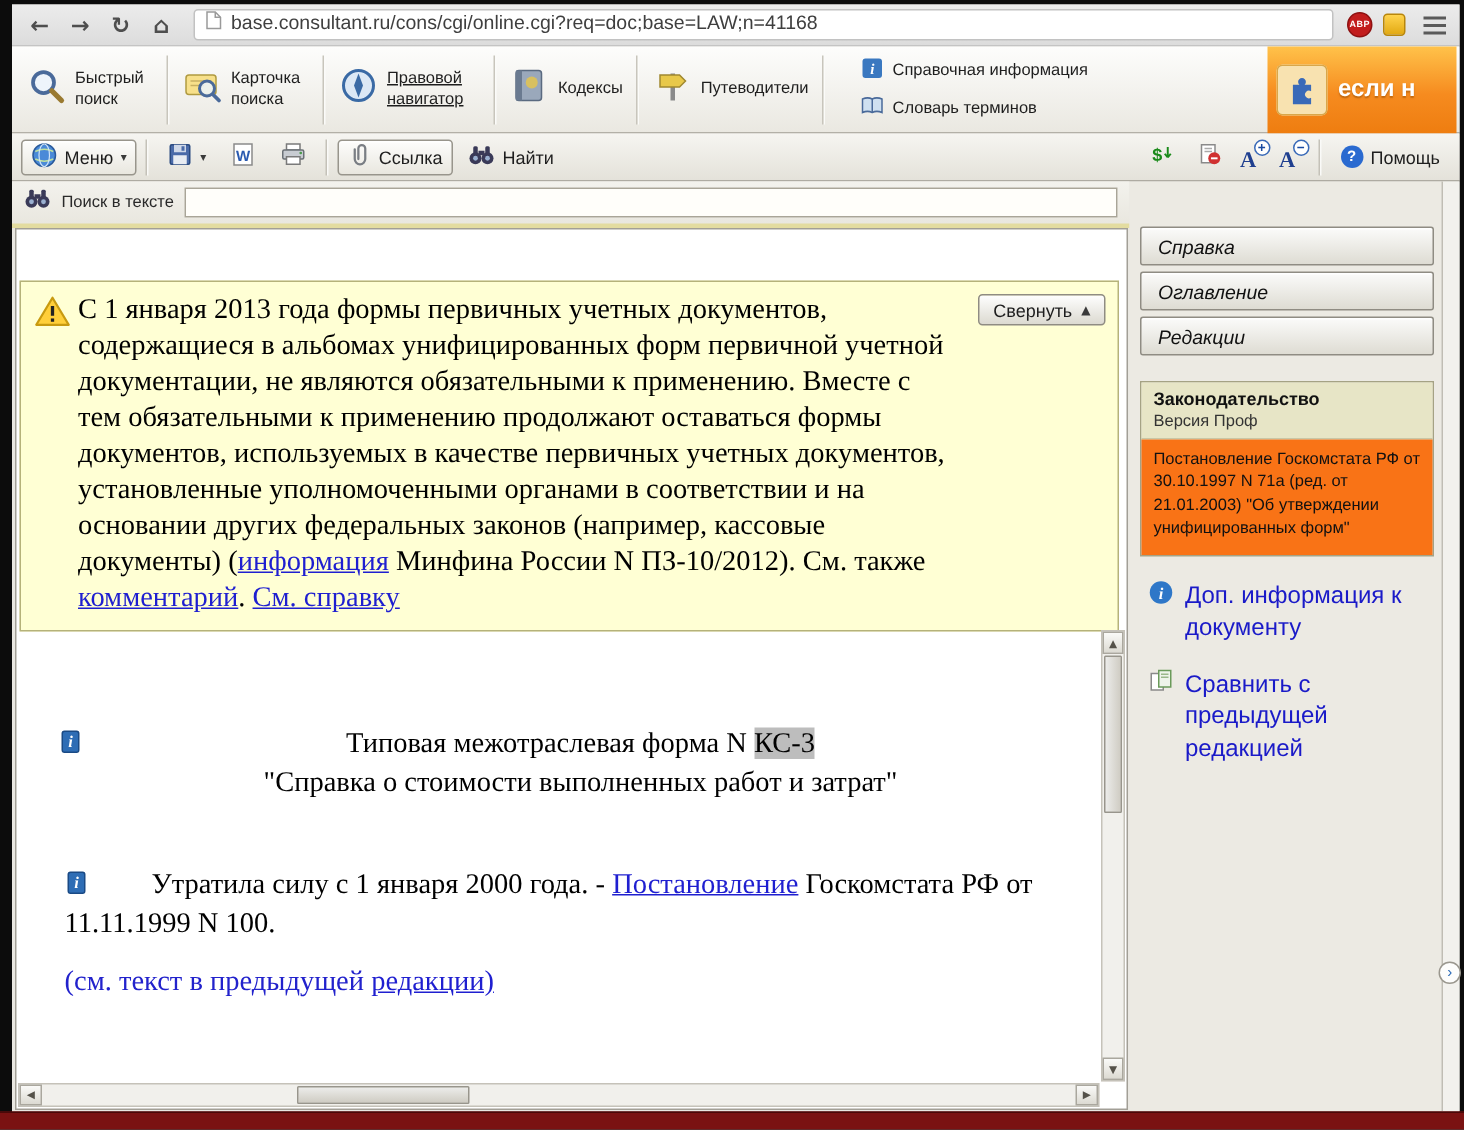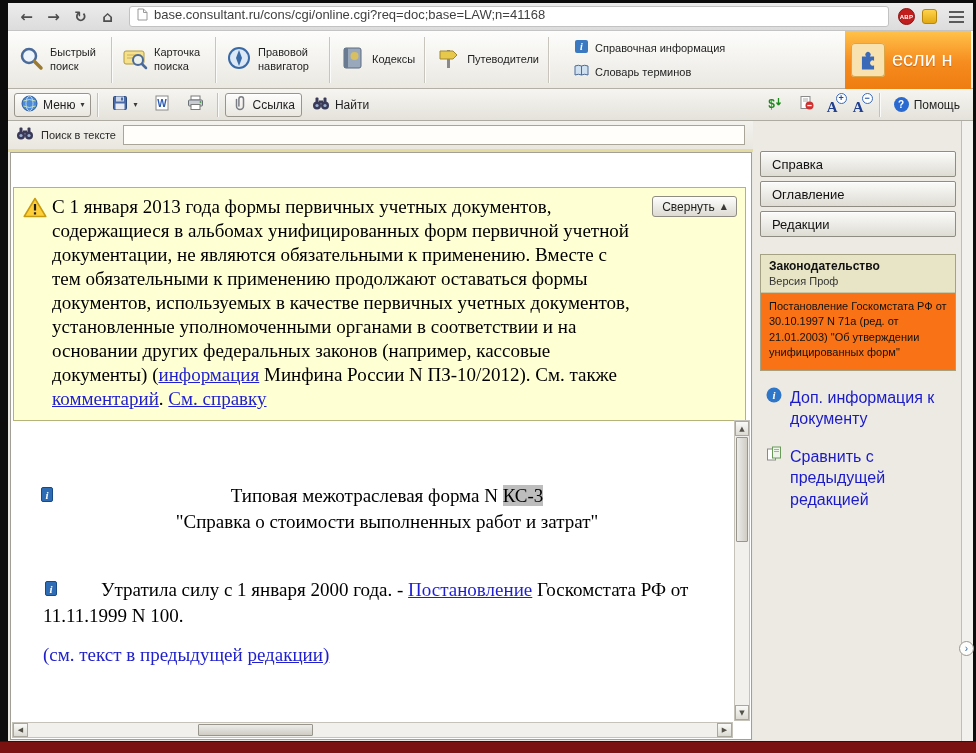--- a/index.html
+++ b/index.html
@@ -20,29 +20,29 @@
        font-size:6px;font-weight:bold;display:flex;align-items:center;justify-content:center;letter-spacing:.3px;}
   .ext2{width:15px;height:15px;border-radius:3px;background:linear-gradient(#ffd34d,#e2a912);border:1px solid #b8860b;margin-left:5px;}
   .hamburger{width:22px;height:20px;display:flex;flex-direction:column;justify-content:center;gap:3px;margin-left:6px;cursor:pointer;}
   .hamburger i{display:block;height:2px;width:15px;background:#5a5a5a;margin:0 auto;}
 
   
   .ribbon{height:58px;background:linear-gradient(#fdfdfc,#eae8e1);border-bottom:1px solid #b3b0a7;
           display:flex;align-items:center;padding:0 2px;flex:0 0 auto;}
   .rb-item{display:flex;align-items:center;gap:6px;padding:4px 8px;height:48px;border-radius:3px;cursor:pointer;}
   .rb-label{font-size:11px;color:#1e1e1e;line-height:1.2;}
-  .w2{width:52px;} .w3{width:62px;}
+  .w2{width:52px;} .w3{width:62px;text-decoration:underline;}
   .rb-sep{width:2px;height:46px;border-left:1px solid #c8c5bc;border-right:1px solid #fbfbf9;margin:0 1px;}
   .rb-stack{display:flex;flex-direction:column;justify-content:center;gap:7px;padding:0 9px;height:48px;}
   .rb-small{display:flex;align-items:center;gap:6px;font-size:11px;color:#1e1e1e;cursor:pointer;}
   .banner{margin-left:auto;width:126px;height:58px;background:linear-gradient(#ffc24a,#f68b1f 55%,#ee7d10);
           display:flex;align-items:center;gap:7px;padding-left:6px;overflow:hidden;cursor:pointer;}
   .banner-puzzle{flex:0 0 auto;width:34px;height:34px;border-radius:4px;background:#f8e2b0;
           display:flex;align-items:center;justify-content:center;box-shadow:inset 0 0 0 1px #d9a74a;}
-  .banner-text{color:#fff;font-weight:normal;font-size:20px;white-space:nowrap;text-shadow:0 1px 1px rgba(140,70,0,.5);}
+  .banner-text{color:#fff;font-weight:bold;font-size:16px;white-space:nowrap;text-shadow:0 1px 1px rgba(140,70,0,.5);}
 
   
   .toolbar2{height:32px;background:linear-gradient(#f6f5f1,#e4e2da);border-bottom:1px solid #aeaba2;
             display:flex;align-items:center;padding:0 6px;gap:3px;flex:0 0 auto;}
   .tb-btn{display:flex;align-items:center;gap:5px;padding:3px 6px;border:1px solid transparent;border-radius:3px;
           font-size:12px;color:#1e1e1e;cursor:pointer;height:24px;text-align:center;}
   .tb-btn.bordered{border-color:#98958c;background:linear-gradient(#fdfdfc,#e9e7df);box-shadow:0 1px 0 #fff inset;}
   .caret{font-family:"DejaVu Sans",sans-serif;font-size:8px;color:#3a3a3a;}
   .tb-sep{width:2px;height:24px;border-left:1px solid #c4c1b8;border-right:1px solid #fafaf8;margin:0 3px;}
   .tb-right{margin-left:auto;display:flex;align-items:center;gap:3px;}
@@ -94,21 +94,21 @@
            display:flex;align-items:stretch;}
   .hscroll .sb-arrow{width:15px;height:auto;}
   .h-track{flex:1;position:relative;}
   .h-thumb{position:absolute;left:170px;top:1px;bottom:1px;width:115px;background:linear-gradient(#ececea,#cfccc3);
            border:1px solid #98958c;border-radius:1px;cursor:pointer;}
 
   
   .sidebar{flex:1;background:#eceae3;padding:30px 5px 0 7px;display:flex;flex-direction:column;min-width:0;}
   .sb-button{height:26px;margin-bottom:4px;border:1px solid #8f8c83;border-radius:2px;
              background:linear-gradient(#fbfbfa,#dedcd3);font-size:13px;color:#111;
-             display:flex;align-items:center;padding-left:11px;cursor:pointer;box-shadow:0 1px 0 #fff inset;}
+             display:flex;align-items:center;padding-left:11px;cursor:pointer;box-shadow:0 1px 0 #fff inset;font-style:italic;}
   .sb-infobox{margin-top:13px;border:1px solid #a5a284;}
   .sb-ib-head{background:#e7e5c6;padding:4px 8px 5px;border-bottom:1px solid #c9c6a5;}
   .sb-ib-title{font-weight:bold;font-size:12px;color:#111;}
   .sb-ib-sub{font-size:11px;color:#333;margin-top:2px;}
   .sb-ib-body{background:#f97316;padding:6px 8px 9px;font-size:11px;line-height:1.4;color:#111;}
   .sb-link-row{display:flex;gap:8px;margin:16px 2px 0 6px;align-items:flex-start;cursor:pointer;}
   .sb-link{color:#1a1ac8;font-size:16px;line-height:1.35;width:145px;}
 
   .strip{width:12px;flex:0 0 auto;background:#f2f1ed;border-left:1px solid #c0bdb4;position:relative;}
   .strip-btn{position:absolute;top:520px;left:-3px;width:15px;height:15px;border:1px solid #9a978e;border-radius:50%;

